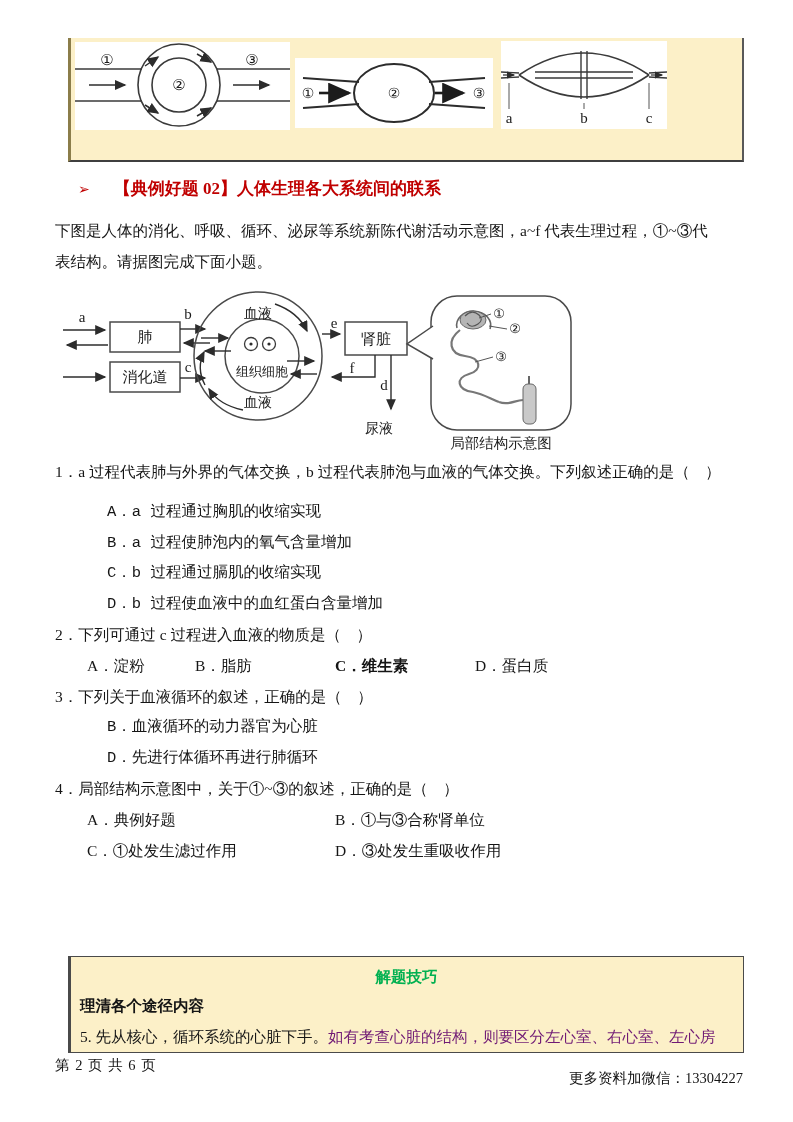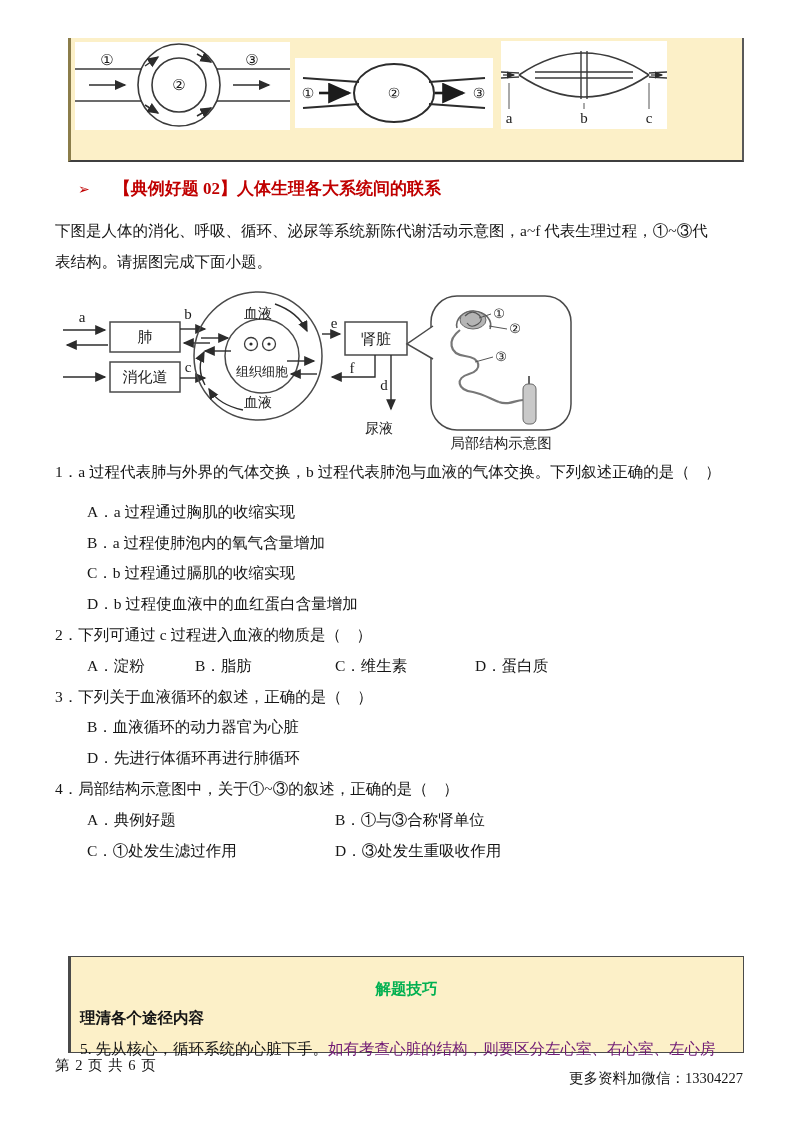--- a/index.html
+++ b/index.html
@@ -15,31 +15,31 @@
 
   
   .heading{left:78px;top:177px;font-size:17px;font-weight:bold;color:#C00000;
            display:flex;align-items:center;}
   .heading .bullet{font-family:"DejaVu Sans",sans-serif;font-size:14px;margin-right:24px;}
 
   .intro{left:55px;top:215px;width:694px;font-size:15.5px;line-height:31px;}
 
   .questions{left:55px;top:457px;width:706px;font-size:15.5px;}
   .stem,.opt,.optrow{line-height:30.8px;}
-  .opt{margin-left:32px;}
+  .opt{margin-left:52px;font-family:Liberation Mono, monospace;}
   .optrow{margin-left:32px;}
   .ow-a{display:inline-block;width:108px;}
   .ow-b{display:inline-block;width:140px;}
-  .ow-c{display:inline-block;width:140px;}
+  .ow-c{display:inline-block;width:140px;font-weight:bold;}
   .col-a{display:inline-block;width:248px;}
 
   
   .tips{left:68px;top:956px;width:676px;height:97px;background:#FCF0C8;
         border:1.5px solid #4a4a4a;border-left:3px solid #4a4a4a;box-sizing:border-box;
-        padding:19px 10px 0 9px;font-size:15.5px;}
+        padding:7px 10px 0 9px;font-size:15.5px;}
   .tips-title{text-align:center;font-weight:bold;line-height:26px;}
   .tips-sub{font-weight:bold;line-height:31px;}
   .tips-line{line-height:31px;white-space:nowrap;overflow:hidden;}
 
   .footer-left{left:55px;top:1056px;font-size:14.5px;letter-spacing:1px;text-align:right;}
   .footer-right{right:50px;top:1069px;font-size:14.5px;margin-left:45px;}
 
   svg text{font-family:"Liberation Serif","DejaVu Serif",serif;fill:#1a1a1a;}
 </style>
 </head>

